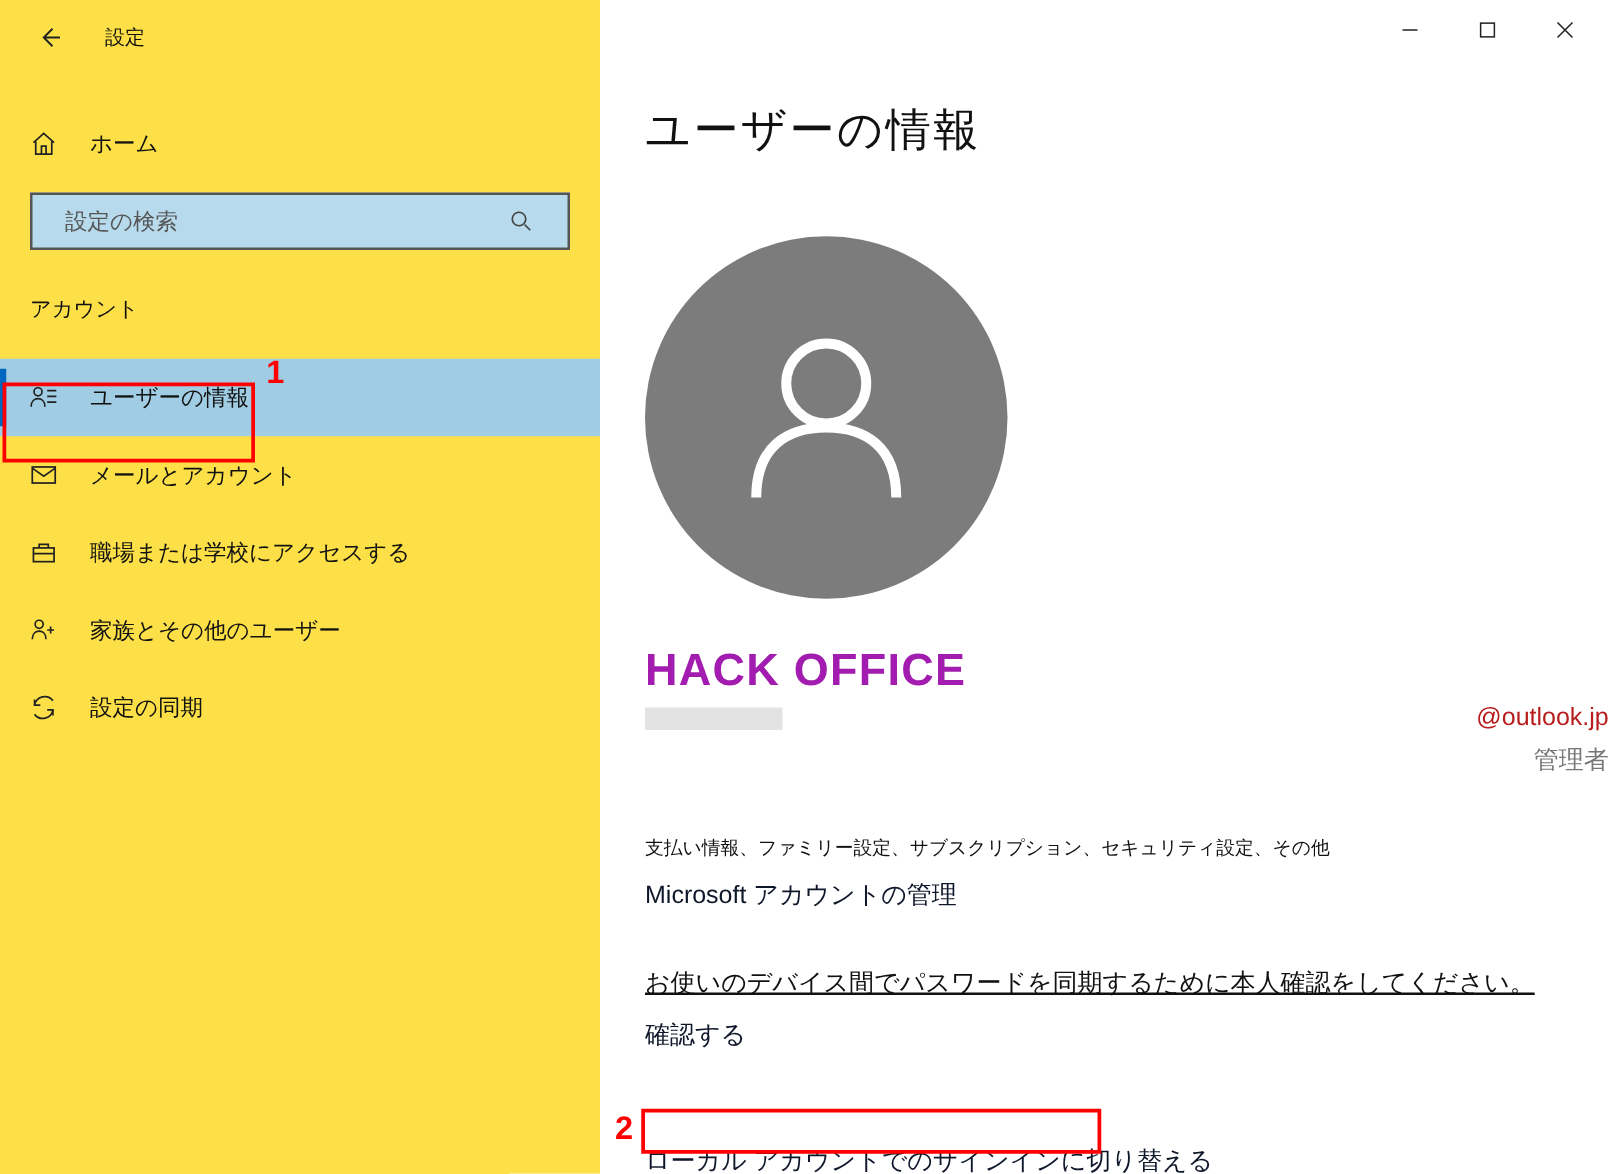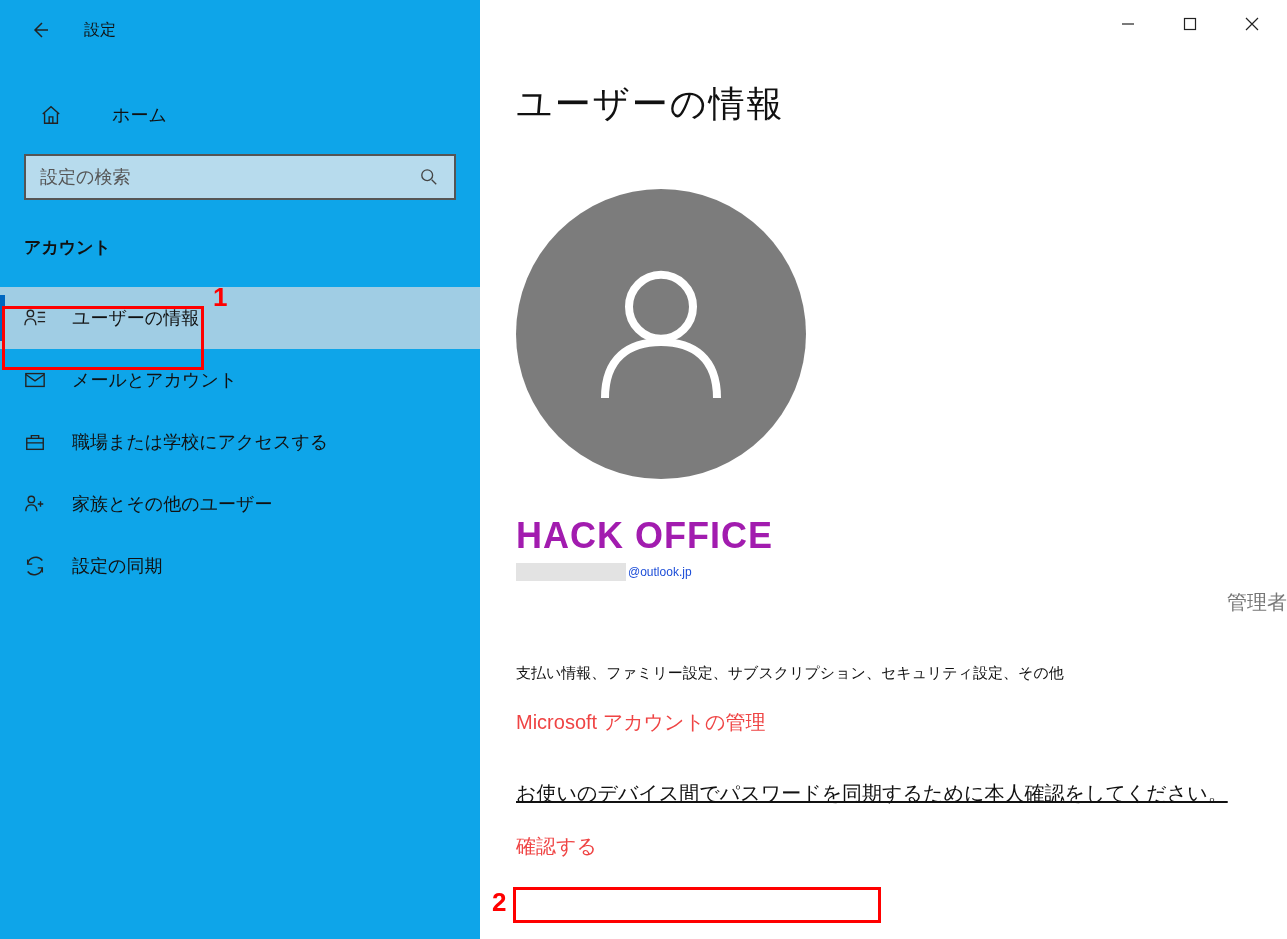--- a/index.html
+++ b/index.html
@@ -8,21 +8,21 @@
       width: 1287px;
       height: 939px;
       display: flex;
       background: #ffffff;
       overflow: hidden;
       position: relative;
     }
     .sidebar {
       width: 480px;
       height: 100%;
-      background: #0ea5e9;
+      background: #fde047;
       padding-top: 10px;
       flex-shrink: 0;
     }
     .titlebar {
       display: flex;
       align-items: center;
       height: 40px;
       padding-left: 20px;
     }
     .back-btn {
@@ -35,60 +35,59 @@
     }
     .title-text {
       font-size: 16px;
       margin-left: 24px;
       color: #111;
     }
     .home-row {
       display: flex;
       align-items: center;
       height: 50px;
-      padding-left: 40px;
+      padding-left: 24px;
       margin-top: 40px;
       cursor: pointer;
-      gap: 24px;
     }
     .home-row .icon {
       width: 24px;
       display: flex;
       align-items: center;
     }
     .home-label {
       font-size: 18px;
       margin-left: 24px;
       color: #111;
     }
     .search-box {
       margin: 14px 24px 0 24px;
       height: 46px;
       border: 2px solid #555;
       display: flex;
-      padding: 0 14px;
+      padding: 0 26px;
       background: #b7dbed;
     }
     .search-input {
       flex: 1;
       border: none;
       background: transparent;
       font-size: 18px;
       color: #333;
       outline: none;
     }
     .search-input::placeholder { color: #555; }
     .search-icon {
       width: 20px;
       display: flex;
       align-items: center;
     }
     .section-header {
       font-size: 17px;
-      font-weight: 700;
+      font-weight: 400;
       padding-left: 24px;
       margin-top: 36px;
       color: #111;
     }
     .nav-list {
       margin-top: 28px;
     }
     .nav-item {
       display: flex;
       align-items: center;
@@ -155,25 +154,26 @@
       justify-content: center;
     }
     .user-name {
       font-size: 36px;
       font-weight: 600;
       margin-top: 36px;
       color: #a21caf;
       letter-spacing: 1px;
     }
     .user-email {
-      font-size: 12px;
-      color: #1d4ed8;
+      font-size: 20px;
+      color: #b91c1c;
       margin-top: 6px;
       display: flex;
       align-items: center;
+      justify-content: space-between;
     }
     .redacted {
       display: inline-block;
       width: 110px;
       height: 18px;
       background: #e3e3e3;
       margin-right: 2px;
     }
     .user-role {
       font-size: 20px;
@@ -181,22 +181,22 @@
       margin-top: 8px;
       text-align: right;
     }
     .info-text {
       font-size: 15px;
       color: #111;
       margin-top: 48px;
     }
     .link {
       font-size: 20px;
-      color: #ef4444;
-      margin-top: 26px;
+      color: #0f172a;
+      margin-top: 14px;
       cursor: pointer;
       display: inline-block;
     }
     .info-text2 {
       font-size: 20px;
       color: #111;
       margin-top: 44px;
       text-decoration: underline;
     }
     .highlight-box-1 {

